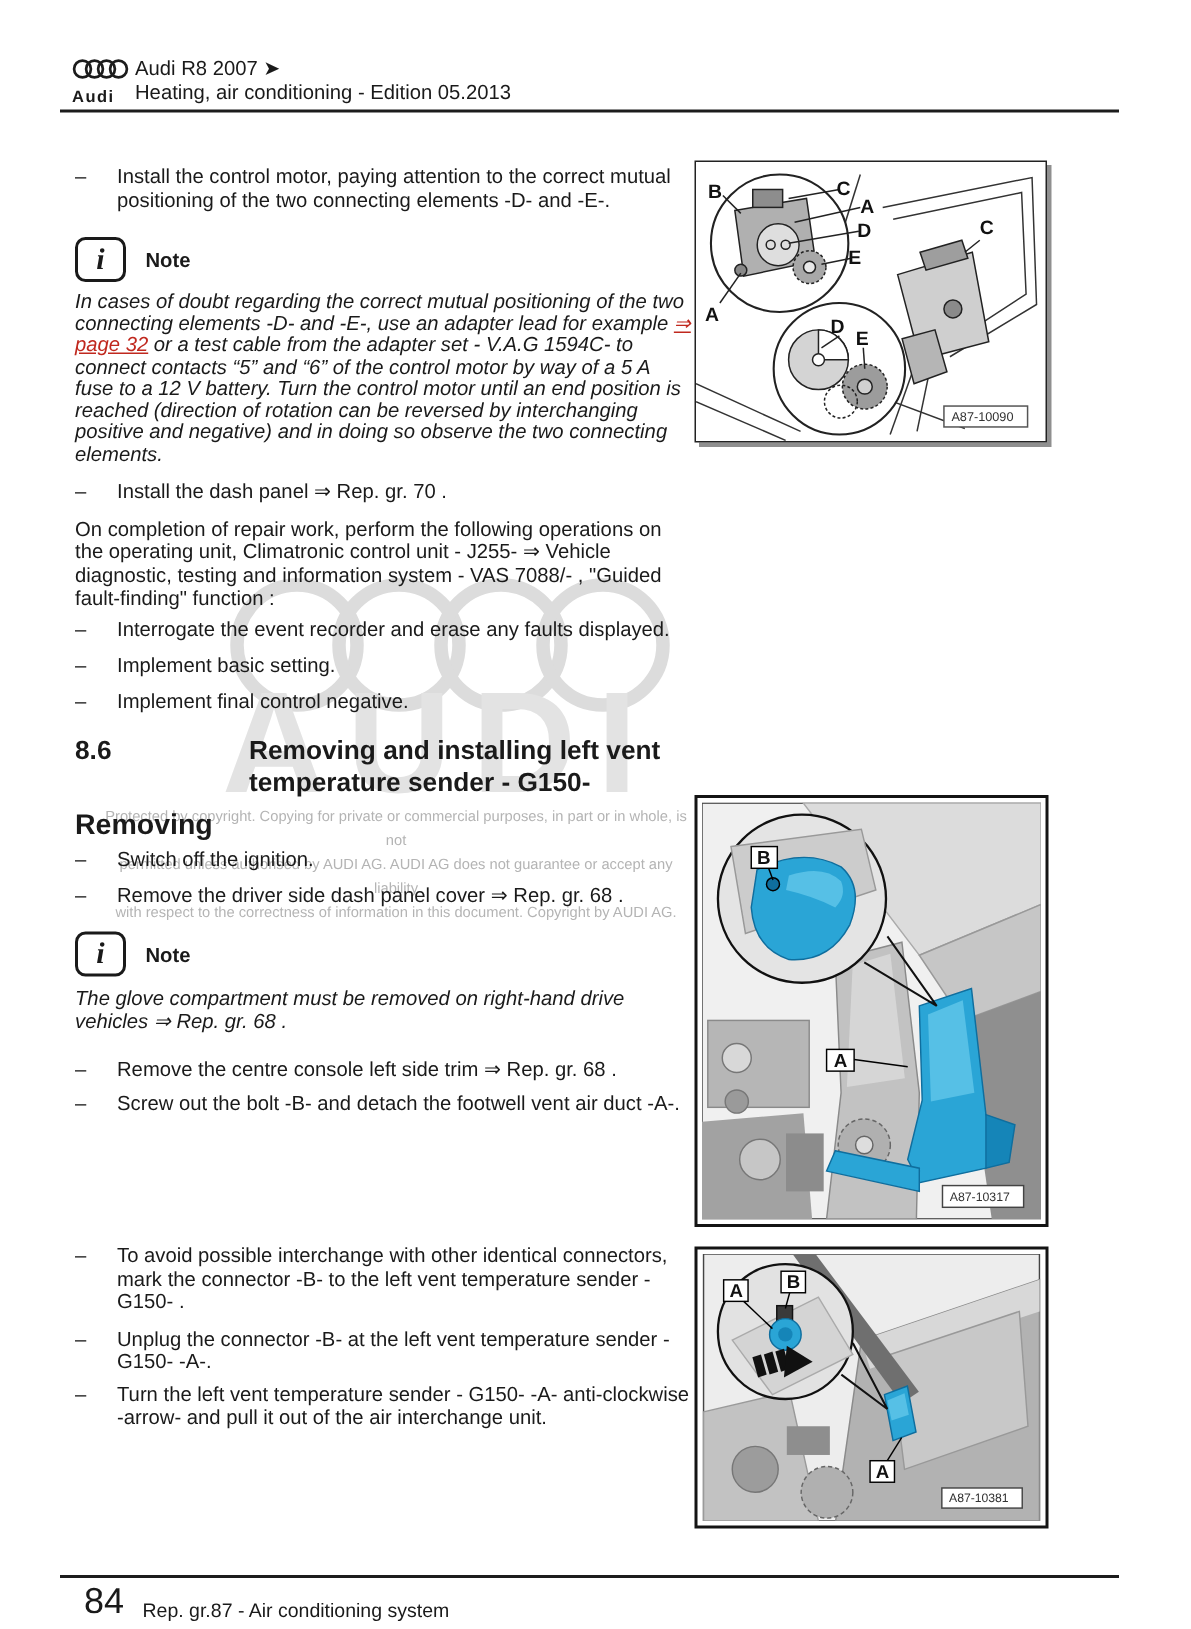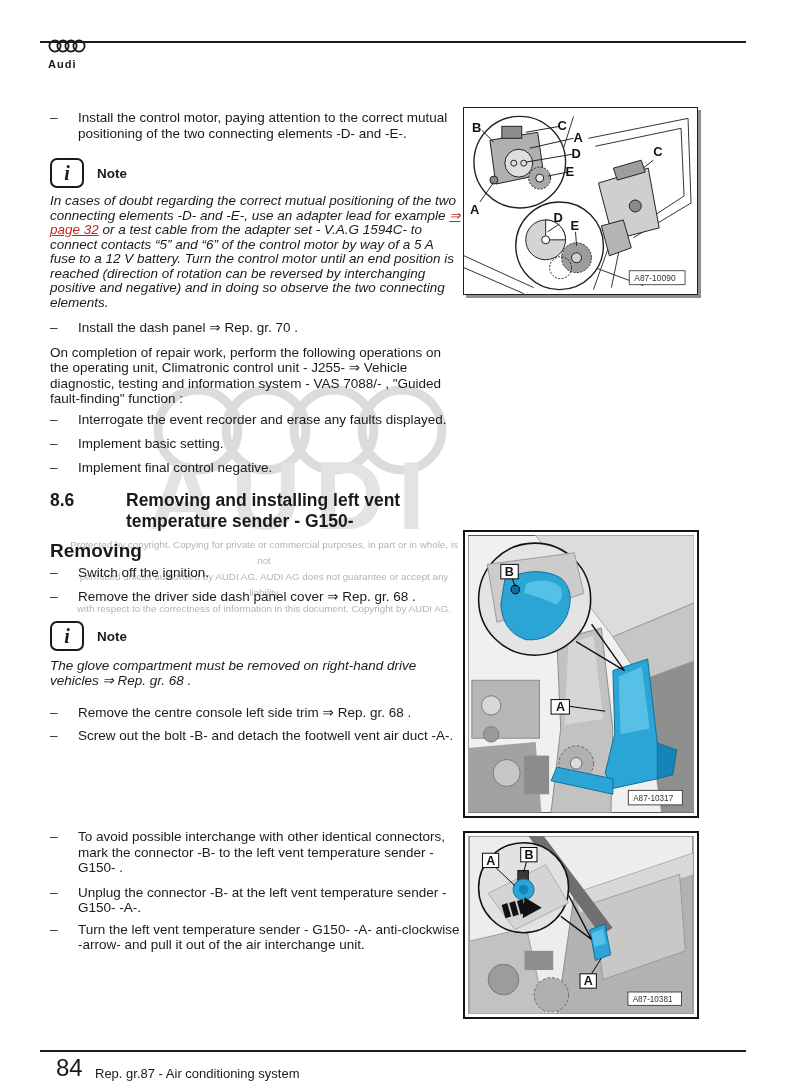--- a/index.html
+++ b/index.html
@@ -34,21 +34,21 @@
   .noteblock{margin-top:17px;}
   .note-head{display:flex;align-items:center;height:30px;}
   .note-icon{
     width:30px;height:26px;border:2px solid #1a1a1a;border-radius:7px;
     display:flex;align-items:center;justify-content:center;flex:0 0 30px;
   }
   .note-icon i{font-family:"Liberation Serif",serif;font-weight:bold;font-style:italic;font-size:20px;line-height:1;}
   .note-label{font-weight:bold;font-size:13.5px;margin-left:13px;}
   .note-text{font-style:italic;font-size:13.5px;line-height:14.5px;margin-top:6px;}
   .reflink{color:#c0281e;text-decoration:underline;}
-  .section{display:flex;margin-top:15px;}
+  .section{display:flex;margin-top:15px;gap:40px;}
   .sec-num{flex:0 0 76px;font-size:17.5px;font-weight:bold;line-height:21px;}
   .sec-title{flex:1;font-size:17.5px;font-weight:bold;line-height:21px;}
   .subhead{font-weight:bold;font-size:19px;margin-top:11px;line-height:15px;}
   .gap-big{margin-top:86px;}
   
   .fig{z-index:1;background:#fff;}
   .fig-line{left:463px;top:107px;width:233px;height:186px;border:1.5px solid #222;box-shadow:3px 3px 0 #8f8f8f;}
   .fig-photo{border:2px solid #141414;padding:3px;}
   .fig2{left:463px;top:530px;width:226px;height:278px;}
   .fig3{left:463px;top:831px;width:226px;height:178px;}
@@ -84,20 +84,24 @@
   <div class="logo">
     <svg width="38" height="17" viewBox="0 0 38 17">
       <g fill="none" stroke="#1c1c1c" stroke-width="1.8">
         <circle cx="7" cy="8" r="5.6"></circle>
           <circle cx="15" cy="8" r="5.6"></circle>
         <circle cx="23" cy="8" r="5.6"></circle>
           <circle cx="31" cy="8" r="5.6"></circle>
       </g>
     </svg>
     <div class="logo-word">Audi</div>
+  </div>
+  <div class="head-text">
+    <div class="h1">Audi R8 2007 ➤</div>
+    <div class="h2">Heating, air conditioning - Edition 05.2013</div>
   </div>
 </div>
 
 <div class="layer leftcol">
 
   <div class="bullet" style="margin-top:2px">
     <span class="dash">–</span>
     <span class="btext">Install the control motor, paying attention to the correct mutual positioning of the two connecting elements -D- and -E-.</span>
   </div>
 

